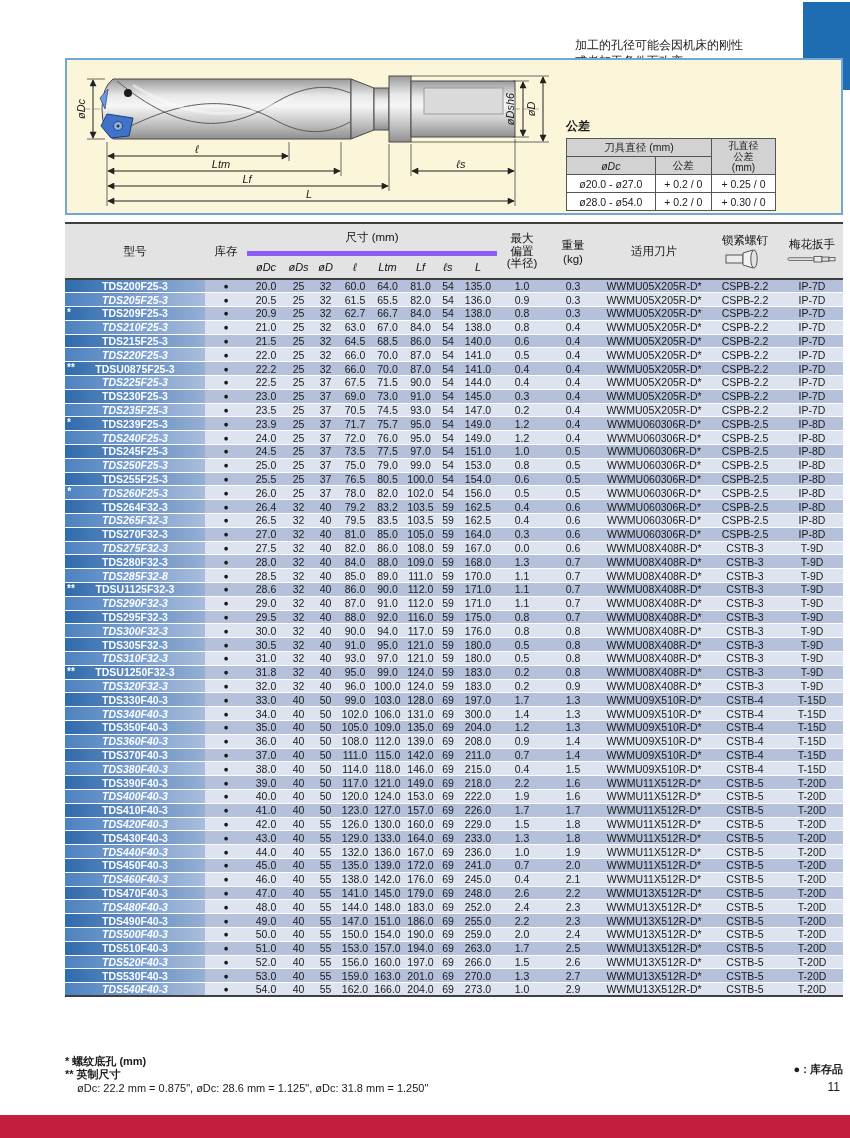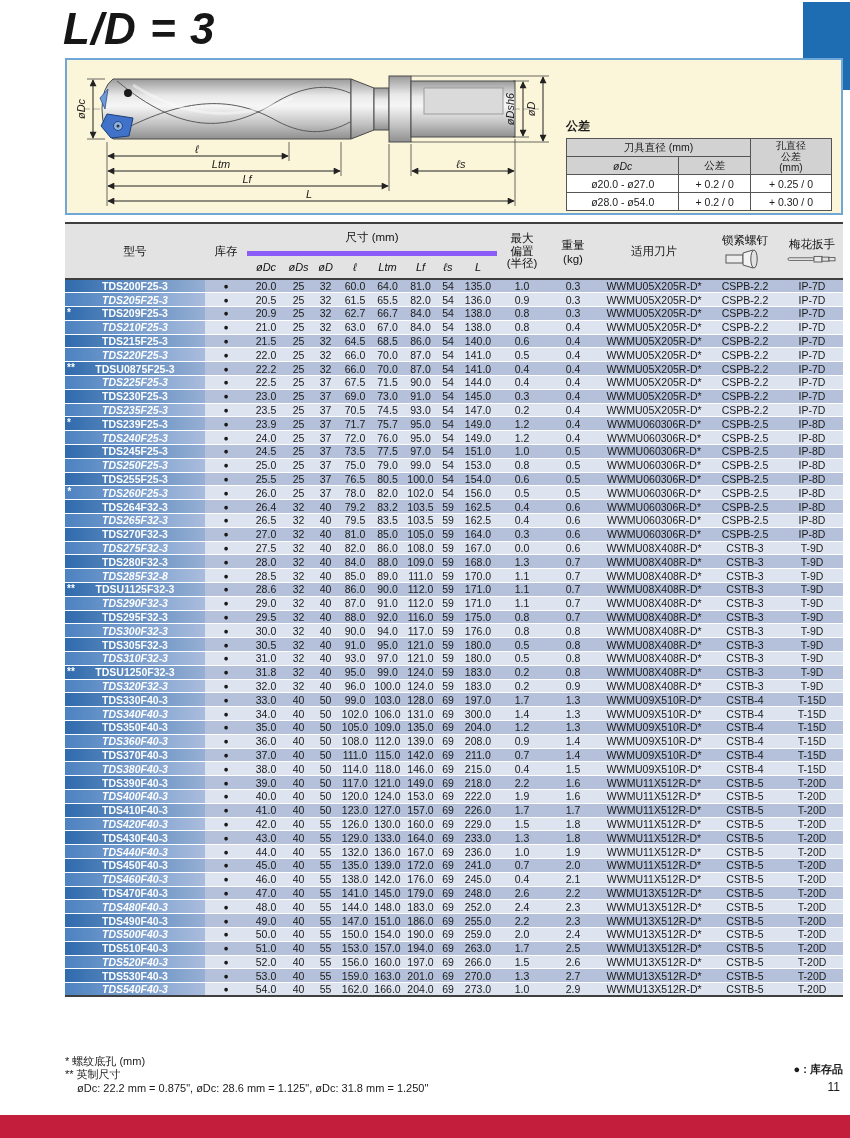--- a/index.html
+++ b/index.html
@@ -13,21 +13,21 @@
 
   
   .diagram-box { position:absolute; left:65px; top:58px; width:778px; height:157px; background:#fbf6da; border:2px solid #6fa7d8; }
   .drill-svg { position:absolute; left:4px; top:2px; }
   svg text { font-family:"Liberation Sans", sans-serif; }
   .dim-label { font-size:11px; font-style:italic; fill:#1a1a1a; }
 
   
   .tol-wrap { position:absolute; left:489px; top:58px; width:222px;padding-left:10px; }
   .tol-title { font-size:12px; font-weight:bold; margin-bottom:3px; }
-  table.tol { border-collapse:collapse; width:266px; font-size:10.5px; background:#fff; }
+  table.tol { border-collapse:collapse; width:210px; font-size:10.5px; background:#fff; }
   table.tol th, table.tol td { border:1px solid #555; text-align:center; padding:1px 2px; }
   table.tol th { background:#d2d2d2; font-weight:normal; }
   table.tol .hole-h { line-height:1.1; font-size:10px; }
   table.tol td { height:18px;margin-left:29px; }
   .ital { font-style:italic; }
 
   
   .catalog-wrap { position:absolute; left:65px; top:222px; width:778px; }
   table.catalog { border-collapse:collapse; table-layout:fixed; width:778px; border-top:2px solid #3f3f3f; border-bottom:2px solid #3f3f3f; }
   table.catalog thead th { background:#e3e3e3; font-weight:normal; font-size:11.5px; color:#111; vertical-align:middle; text-align:center; }
@@ -42,33 +42,36 @@
   tr.dark td { background:#b5c1da; }
   tr.light td { background:#dde3ef; }
   td.model { position:relative; color:#fff; font-weight:bold; font-size:10.5px; }
   tr.dark td.model { background:linear-gradient(90deg,#2f6bad,#96afd4); }
   tr.light td.model { background:linear-gradient(90deg,#4c82c0,#a9bcdc);font-style:italic; }
   td.model .pre { position:absolute; left:2px; top:0; font-size:10px; }
   td.stock { font-size:8.5px; }
 
   
   .footnotes { position:absolute; left:65px; top:1055px; width:680px; font-size:11px; line-height:1.22; }
-  .footnotes .fn-title { font-weight:normal; }
+  .footnotes .fn-title { font-weight:bold; }
   .footnotes .fn-body { padding-left:12px; }
   .stock-legend { position:absolute; left:700px; top:1062px; width:143px; text-align:right; font-size:11px; font-weight:bold; }
   .page-number { position:absolute; left:810px; top:1080px; width:30px; text-align:right; font-size:12px; }
   .bottom-bar { position:absolute; left:0; top:1115px; width:850px; height:23px; background:#c41e3d; }
 </style>
 </head>
 <body>
 
 <div id="page">
 
   <div class="corner-block"></div>
-  <div class="page-title">L/D = 3</div>
+  <div class="top-note">
+    <div>加工的孔径可能会因机床的刚性</div>
+    <div>或者加工条件而改变。</div>
+  </div>
 
   <div class="diagram-box">
     <svg class="drill-svg" width="480" height="150" viewBox="0 0 480 150">
       <defs>
         <linearGradient id="gBody" x1="0" y1="0" x2="0" y2="1">
           <stop offset="0" stop-color="#9a9a9a"></stop>
             <stop offset="0.28" stop-color="#e9e9e9"></stop>
           <stop offset="0.45" stop-color="#f6f6f6"></stop>
             <stop offset="0.75" stop-color="#c2c2c2"></stop>
           <stop offset="1" stop-color="#8f8f8f"></stop>

